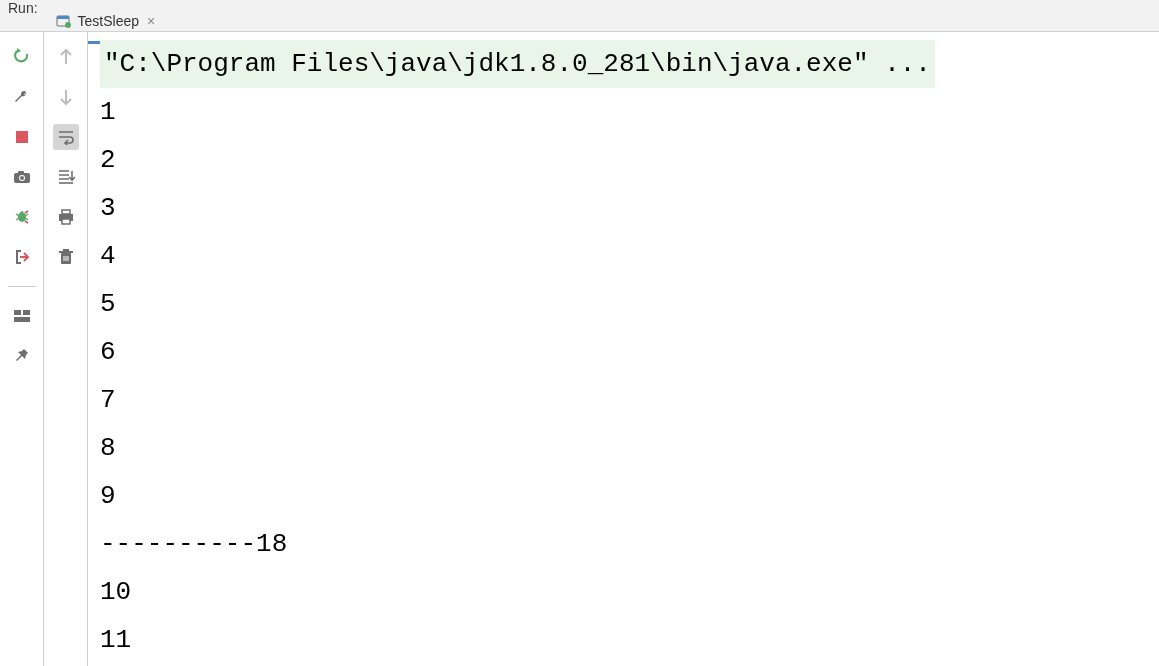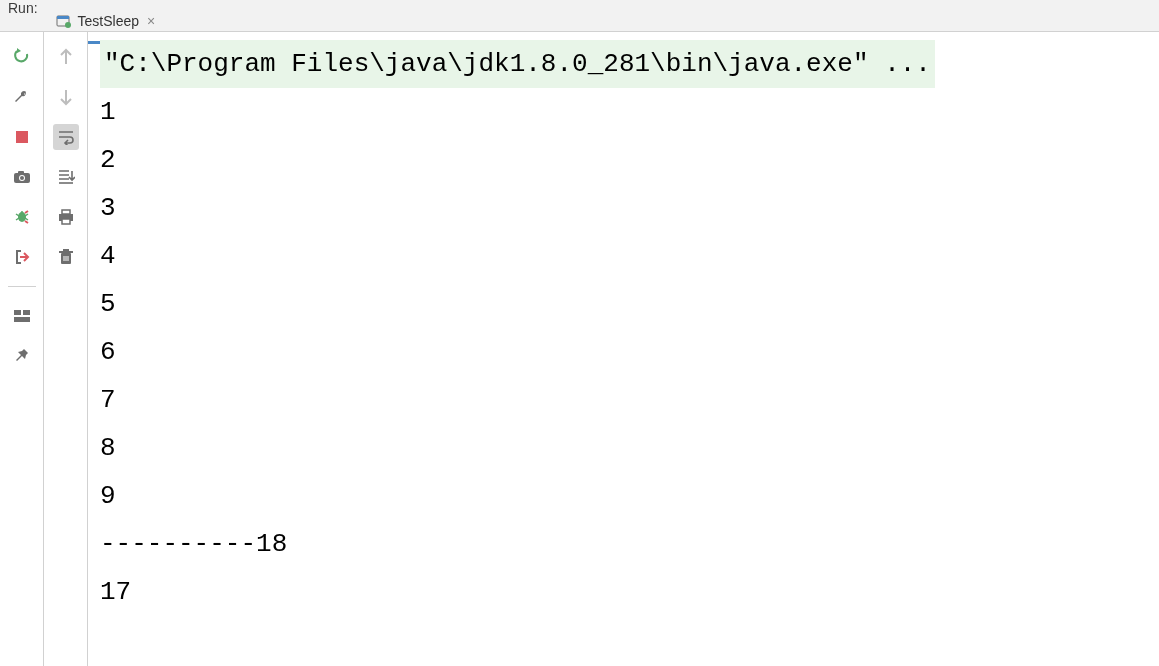--- a/index.html
+++ b/index.html
@@ -240,16 +240,17 @@
     <div class="outline">1</div>
     <div class="outline">2</div>
     <div class="outline">3</div>
     <div class="outline">4</div>
     <div class="outline">5</div>
     <div class="outline">6</div>
     <div class="outline">7</div>
     <div class="outline">8</div>
     <div class="outline">9</div>
     <div class="outline">----------18</div>
-    <div class="outline">17</div>
+    <div class="outline">10</div>
+    <div class="outline">11</div>
   </div>
 
 </div>
 
 </body></html>

